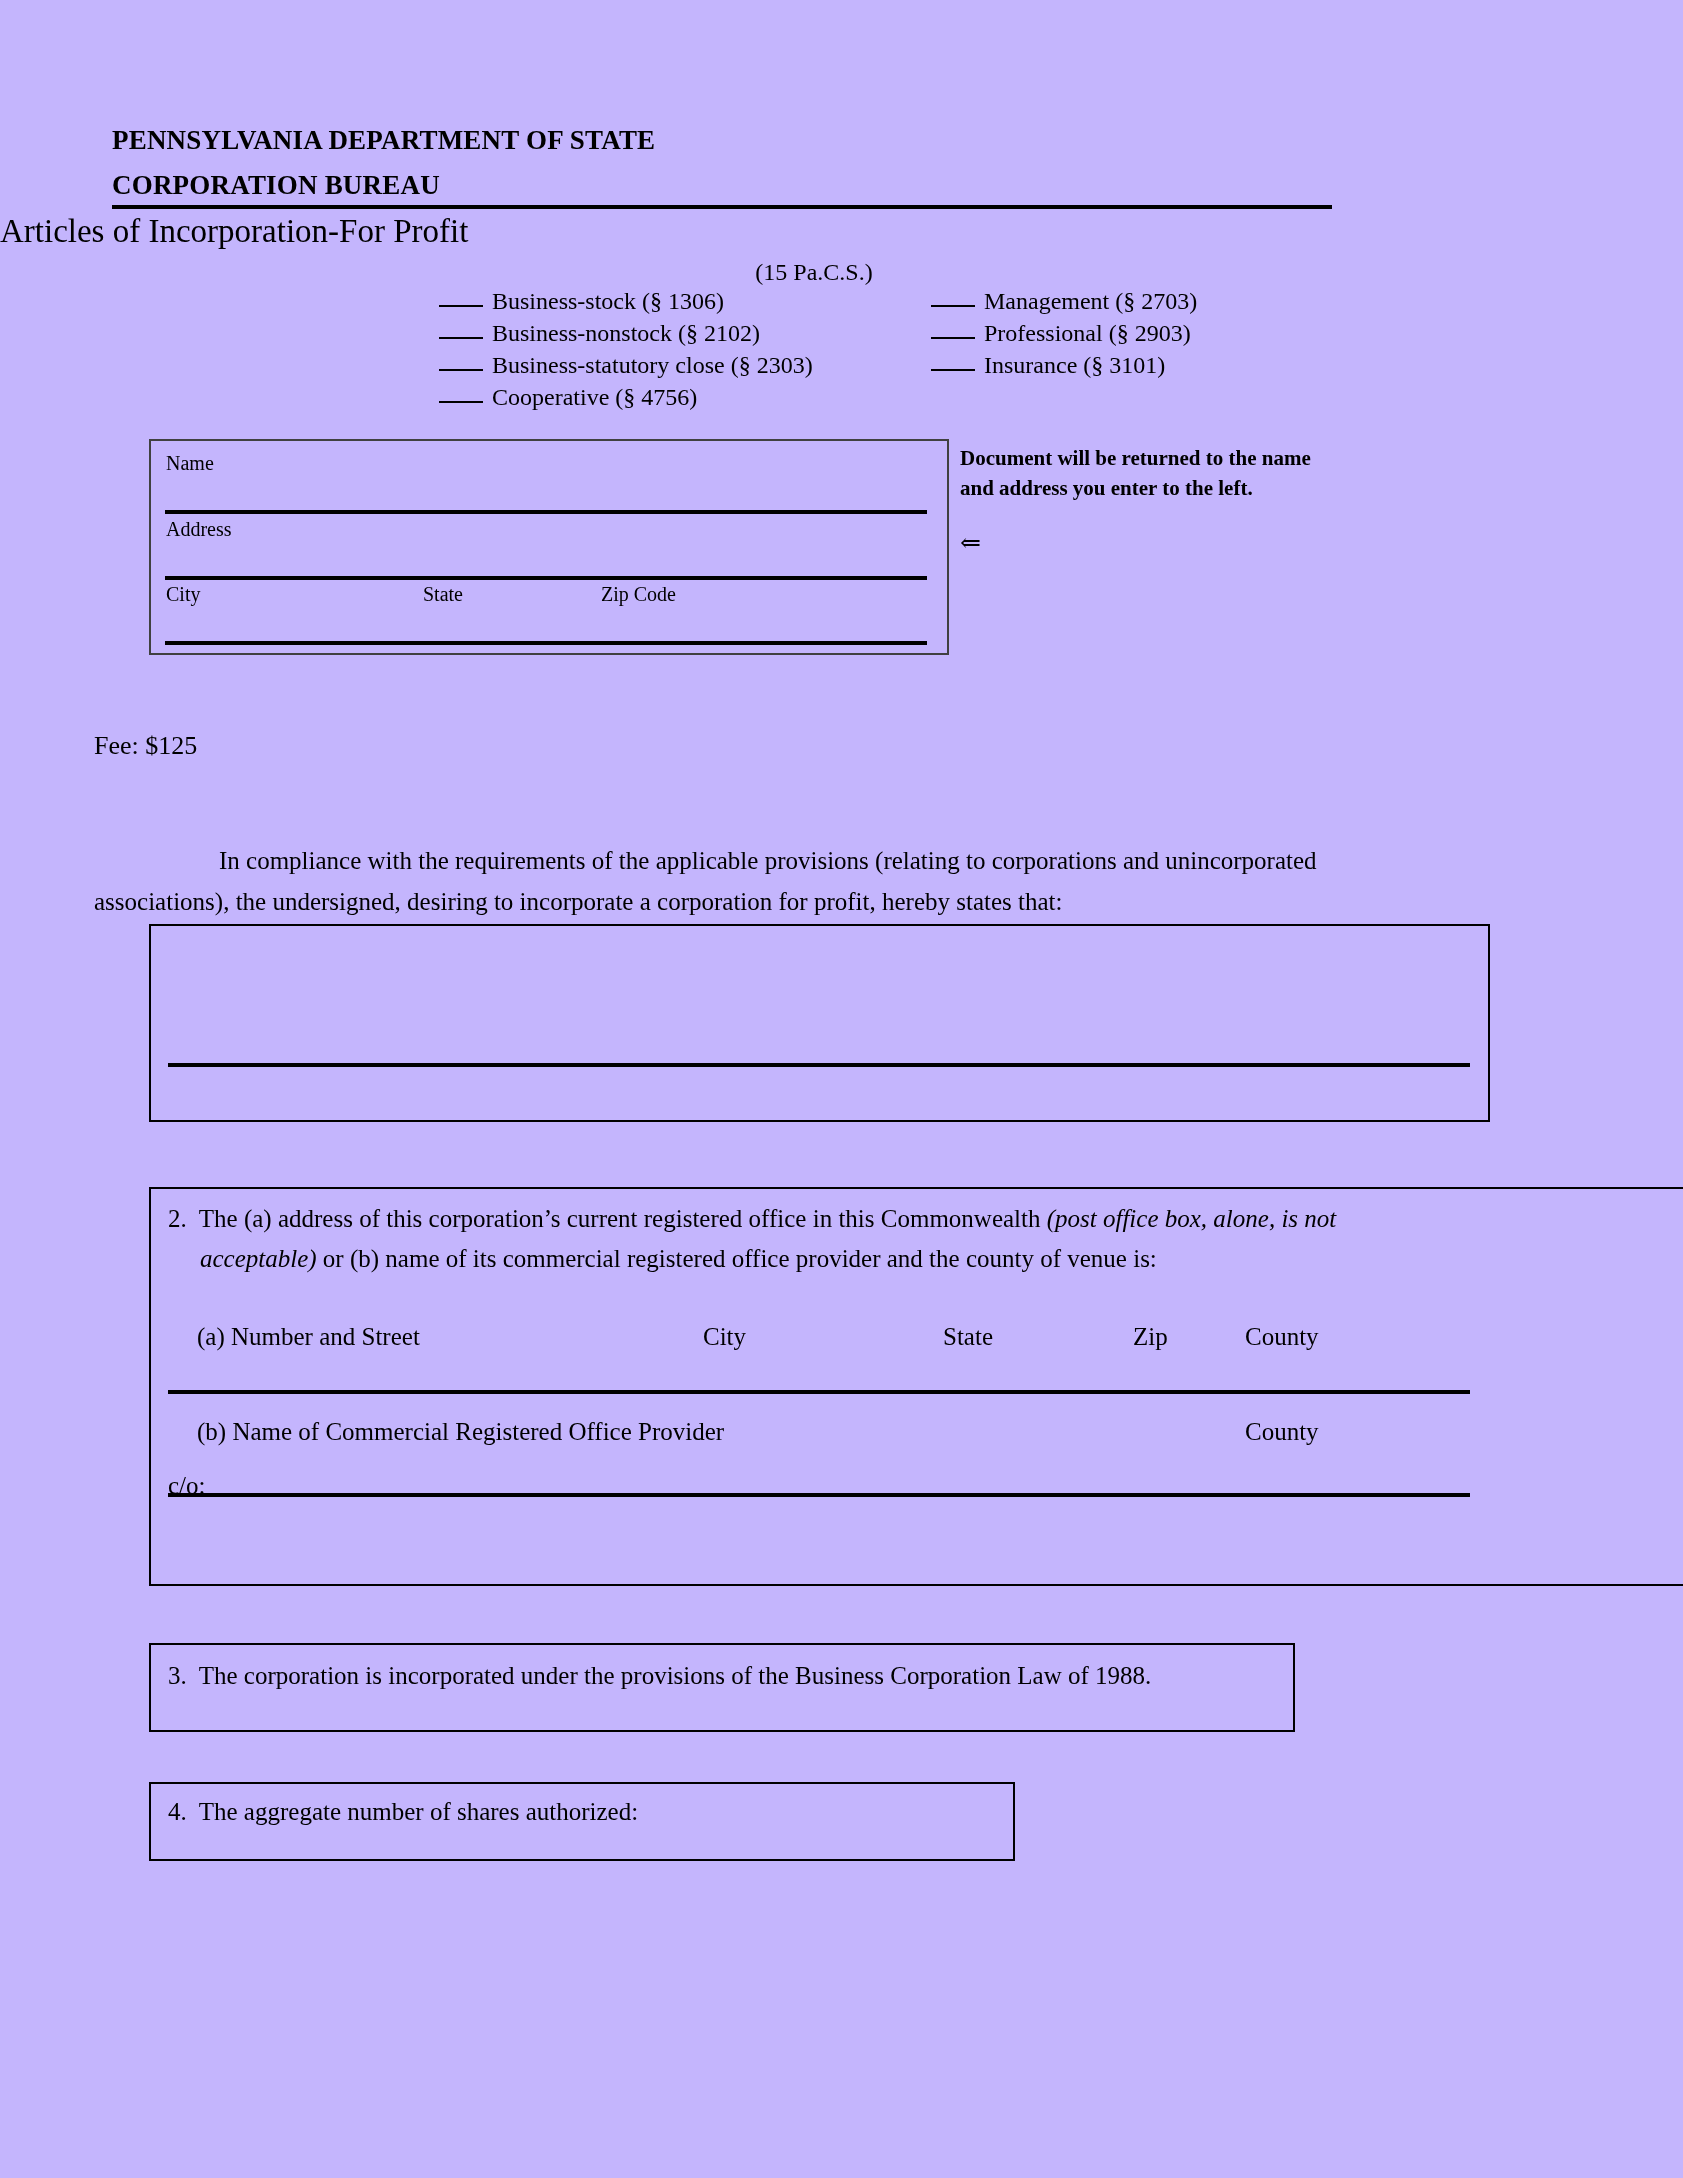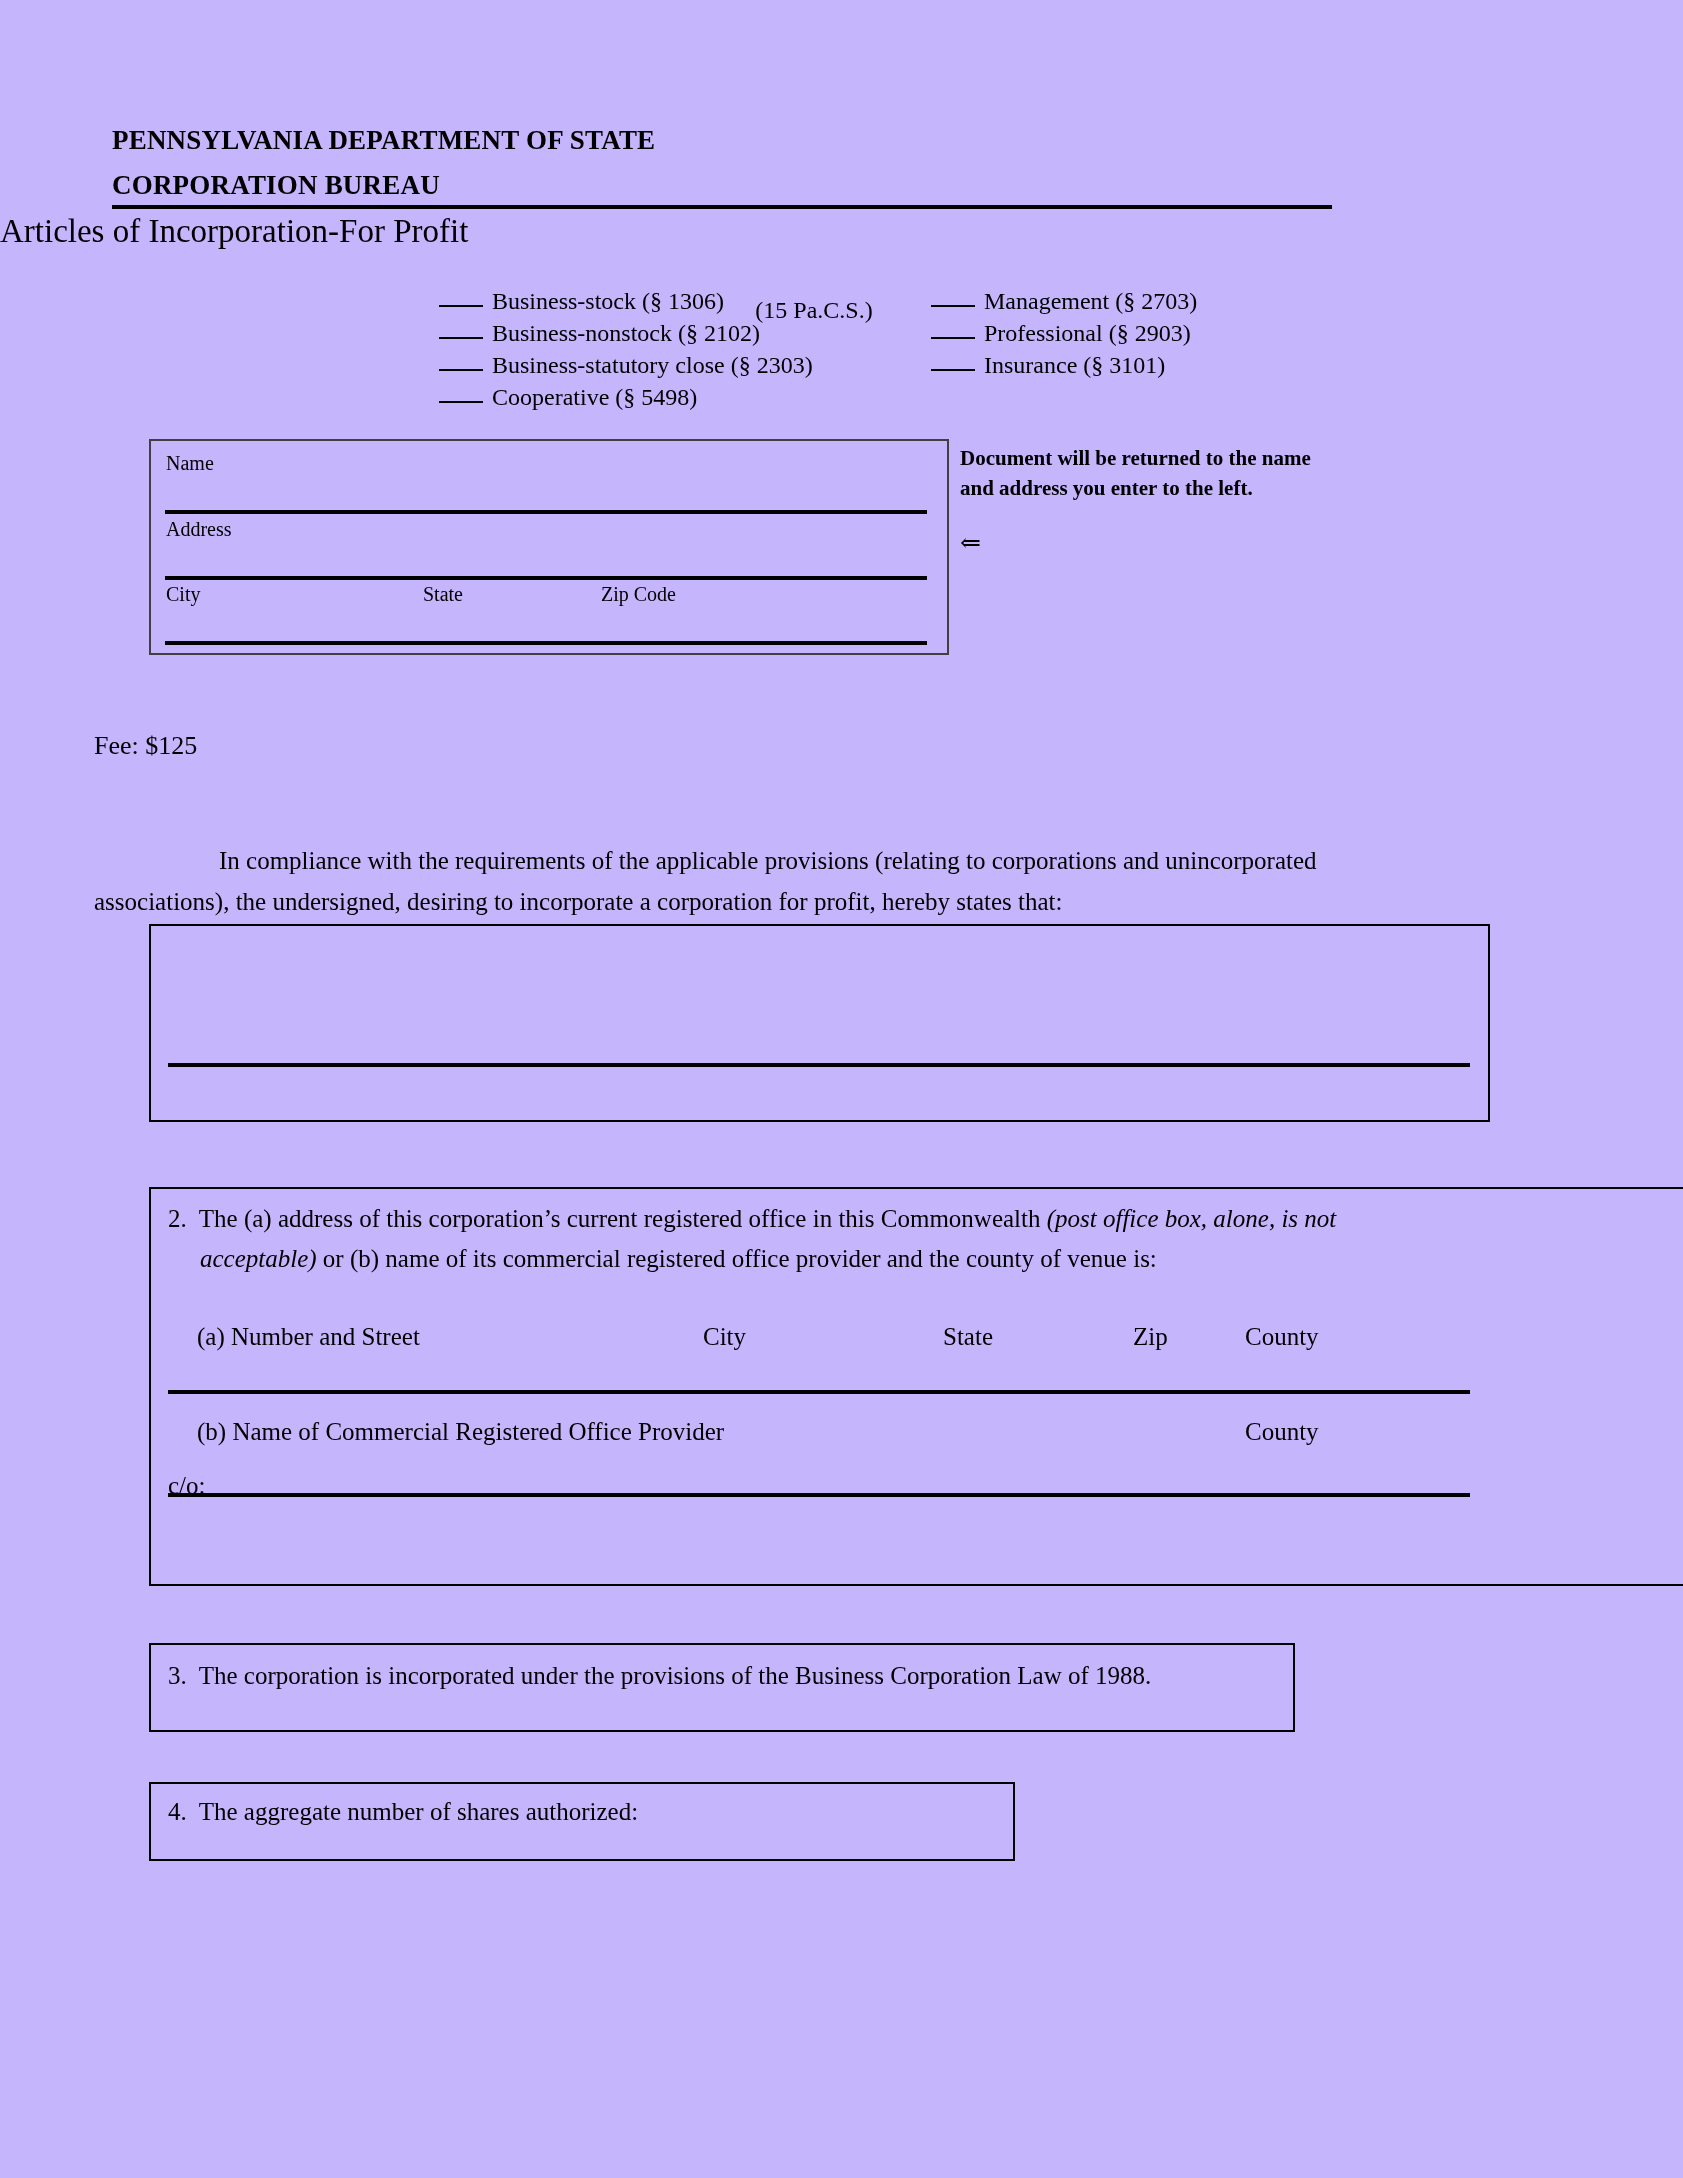--- a/index.html
+++ b/index.html
@@ -52,21 +52,20 @@
     text-align: left;
     font-size: 33px;
   }
   .form-subtitle {
     position: absolute;
     left: 0;
     top: 259px;
     width: 1628px;
     text-align: center;
     font-size: 24px;
-    margin-top: 38px;
   }
 
   
   .checklist {
     position: absolute;
     top: 285px;
     font-size: 24px;
     line-height: 32px;
   }
   #checklist-left  { left: 439px; }
@@ -224,21 +223,21 @@
     <div class="check-row">
       <span class="check-blank"></span><span>Business-stock (§ 1306)</span>
     </div>
     <div class="check-row">
       <span class="check-blank"></span><span>Business-nonstock (§ 2102)</span>
     </div>
     <div class="check-row">
       <span class="check-blank"></span><span>Business-statutory close (§ 2303)</span>
     </div>
     <div class="check-row">
-      <span class="check-blank"></span><span>Cooperative (§ 5498)</span>
+      <span class="check-blank"></span><span>Cooperative (§ 4756)</span>
     </div>
   </div>
 
   <div class="checklist" id="checklist-right">
     <div class="check-row">
       <span class="check-blank"></span><span>Management (§ 2703)</span>
     </div>
     <div class="check-row">
       <span class="check-blank"></span><span>Professional (§ 2903)</span>
     </div>

